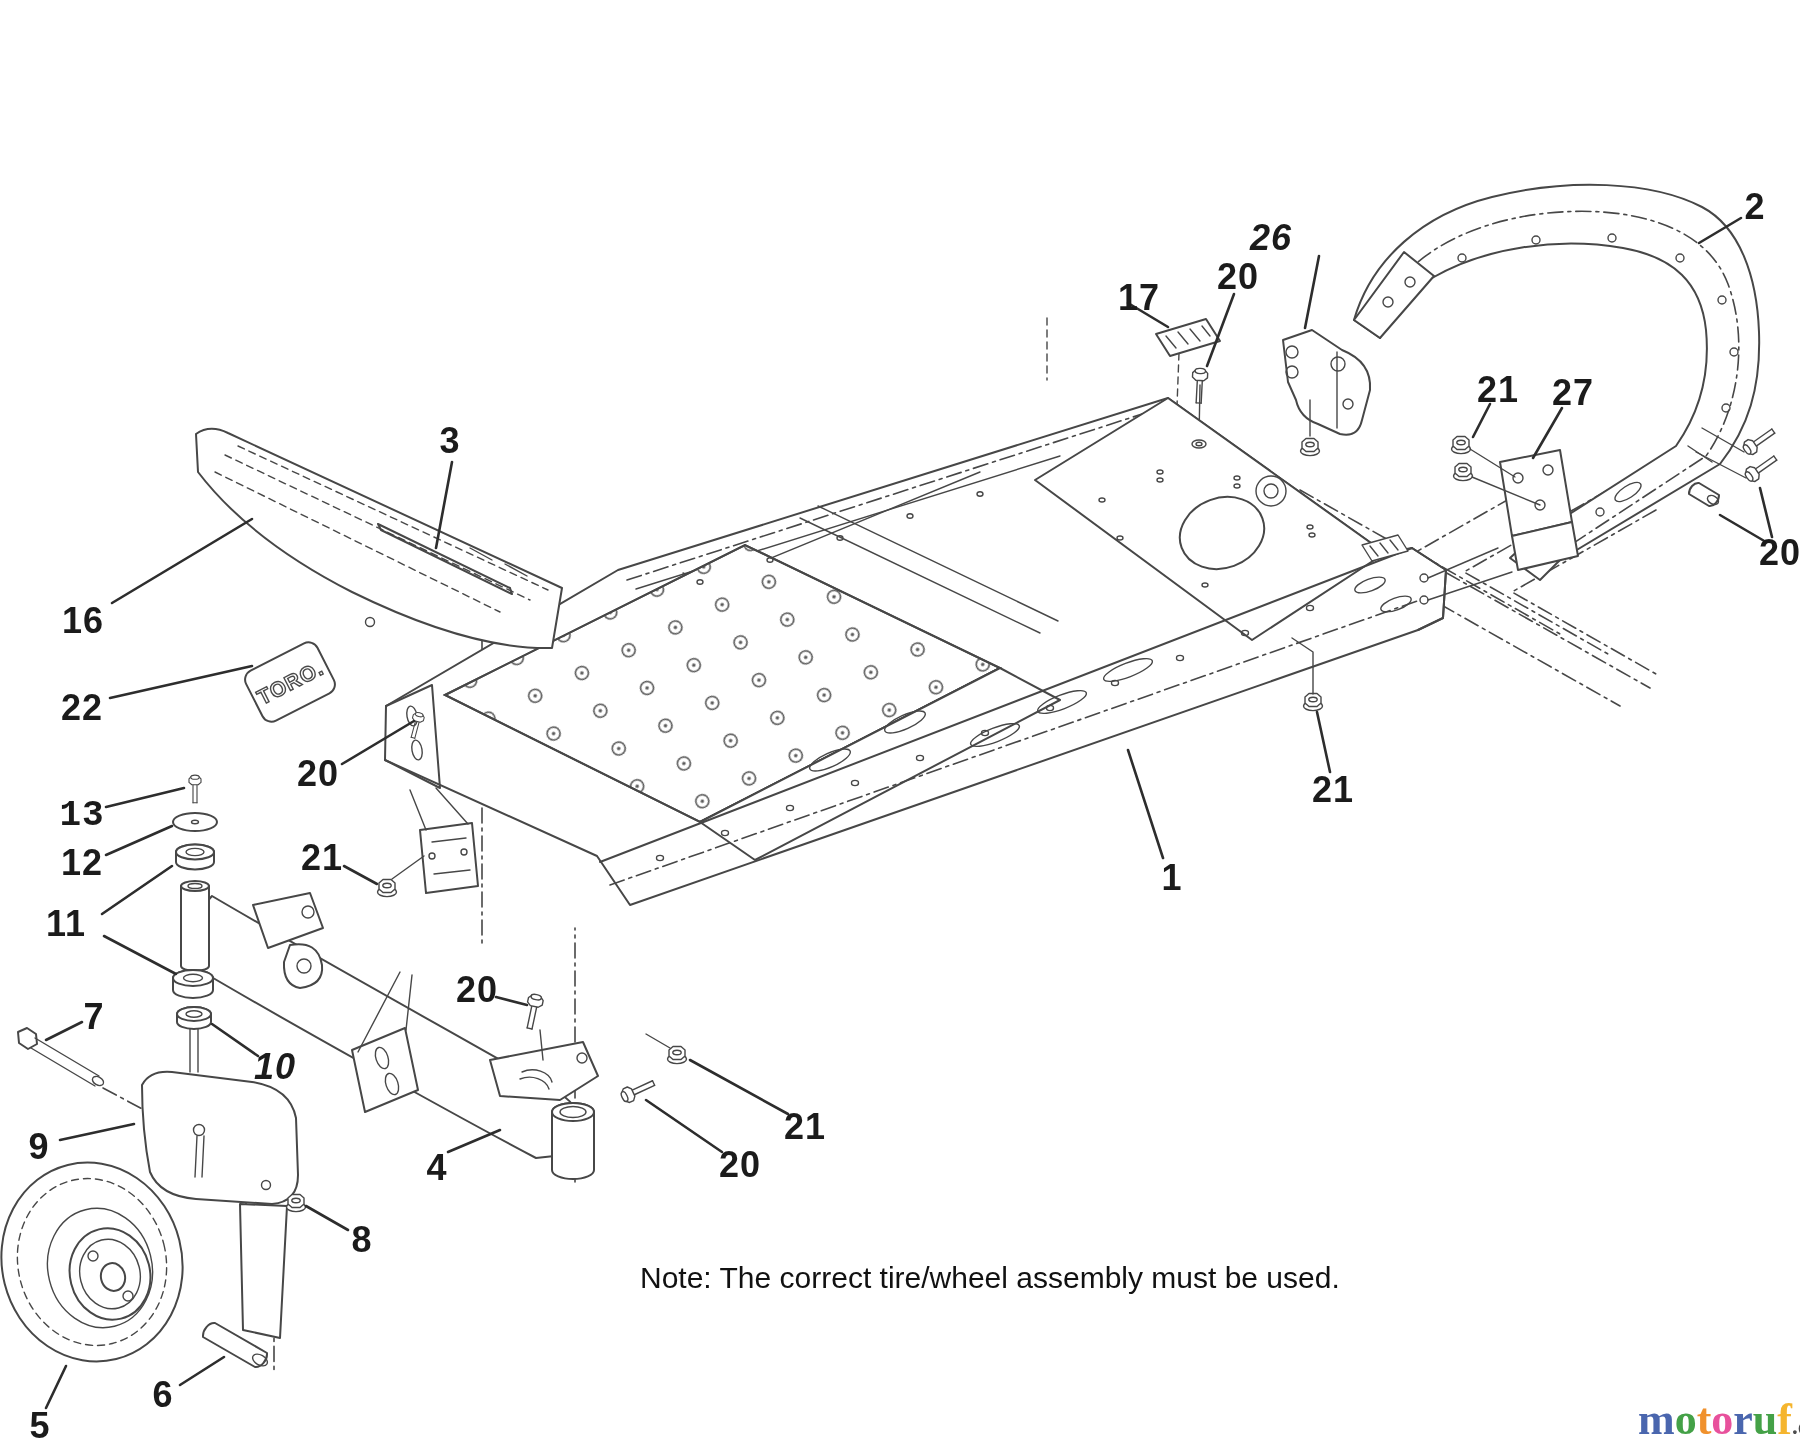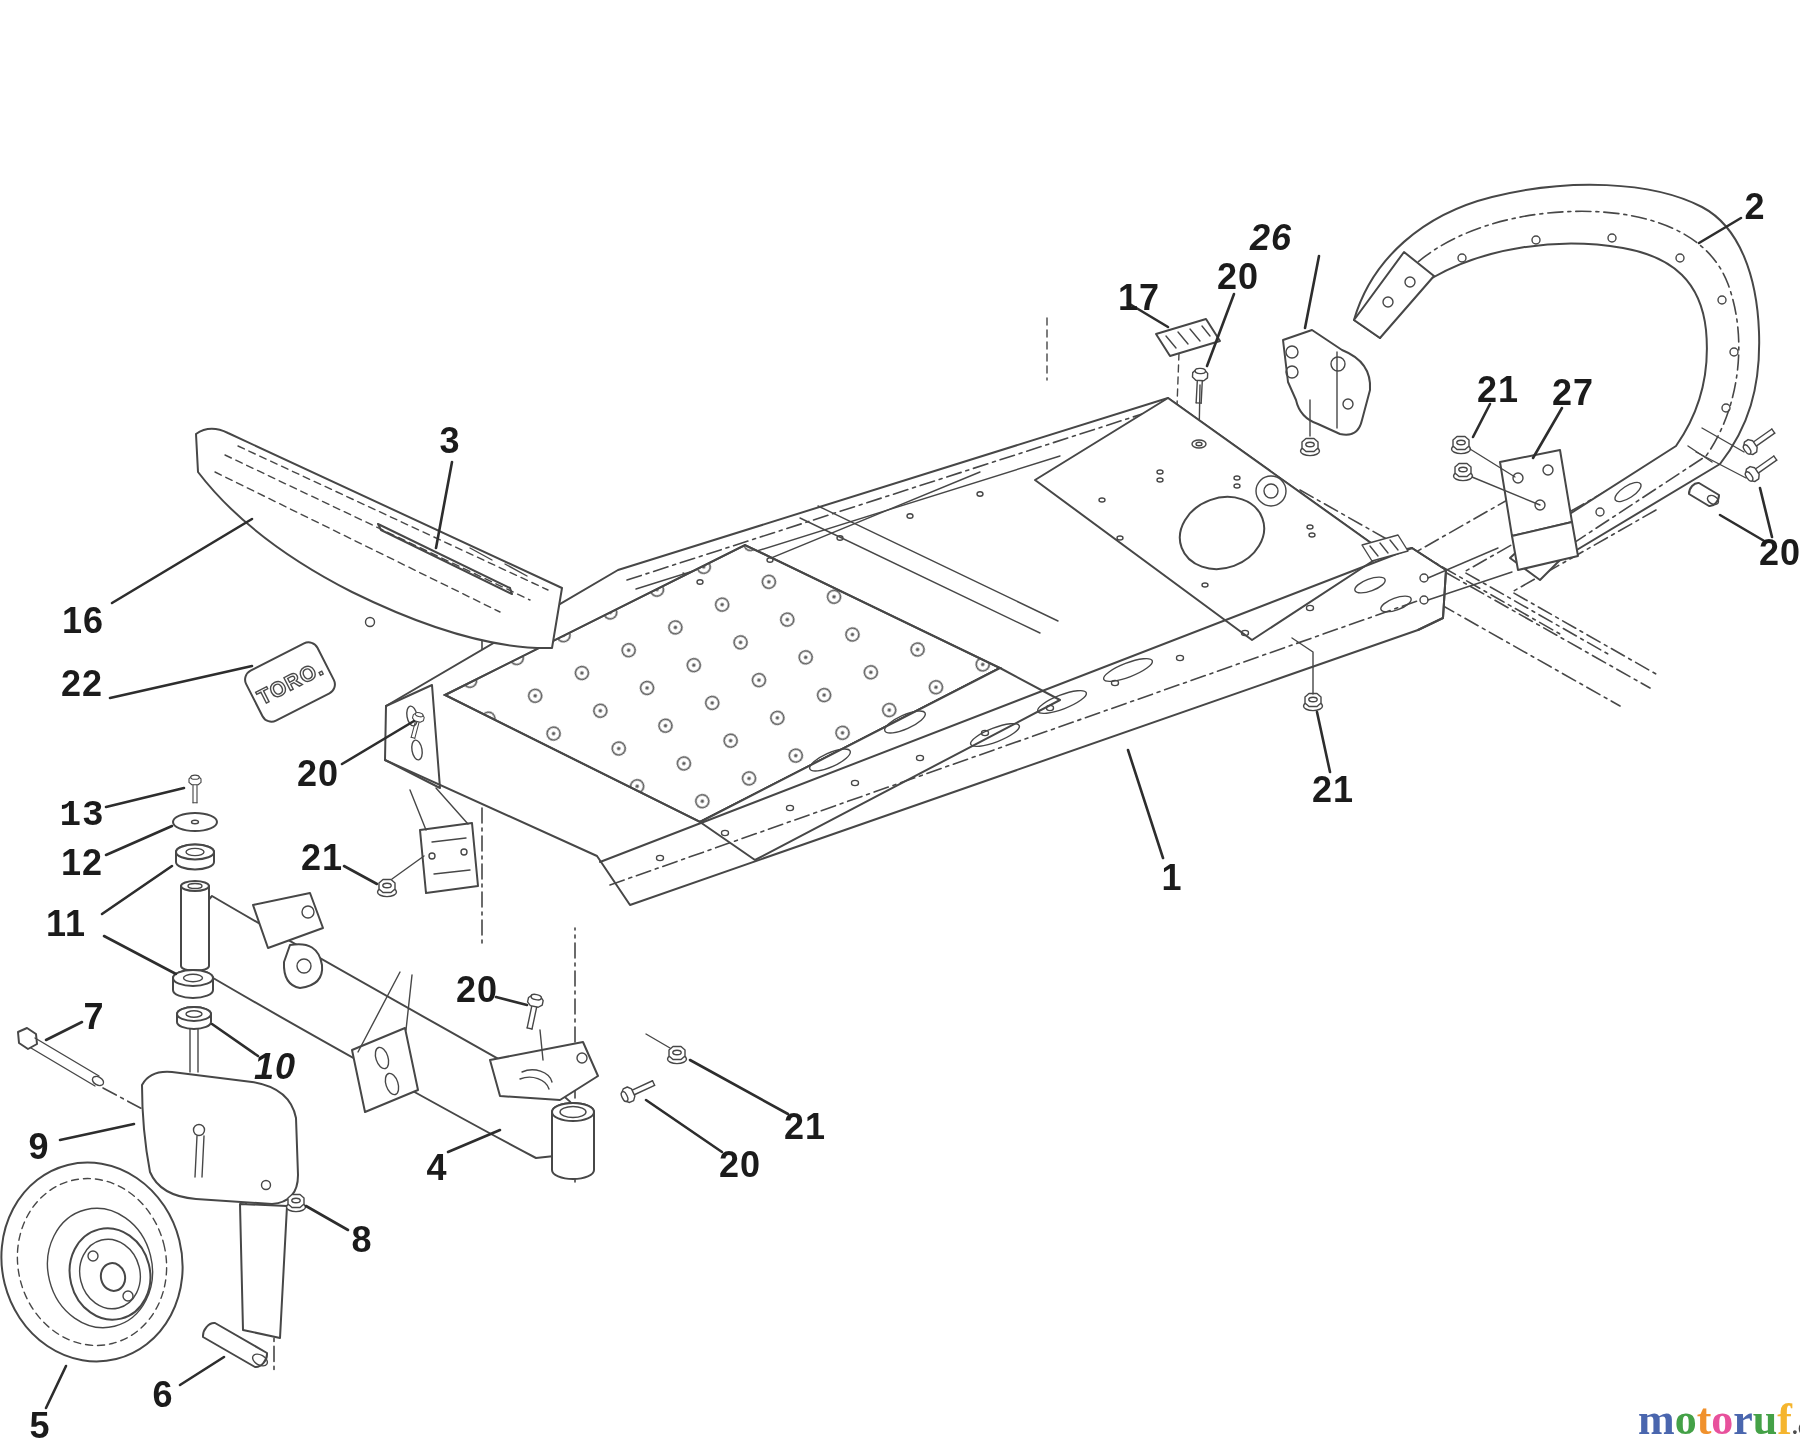--- a/index.html
+++ b/index.html
@@ -345,21 +345,21 @@
     <line class="ld" x1="1319" y1="256" x2="1305" y2="328"></line>
     <line class="ld" x1="1490" y1="404" x2="1473" y2="437"></line>
     <line class="ld" x1="1562" y1="408" x2="1533" y2="458"></line>
     <line class="ld" x1="1741" y1="218" x2="1699" y2="243"></line>
     <line class="ld" x1="1766" y1="542" x2="1720" y2="515"></line>
     <line class="ld" x1="1772" y1="537" x2="1760" y2="488"></line>
   </g>
 </svg>
 
 <div class="callout" style="left: 83px; top: 613px; margin-top: 8px;">16</div>
-<div class="callout" style="left: 82px; top: 684px;">22</div>
+<div class="callout" style="left: 82px; top: 708px;">22</div>
 <div class="callout" style="left: 450px; top: 441px;">3</div>
 <div class="callout" style="left: 318px; top: 774px;">20</div>
 <div class="callout" style="left: 82px; top: 815px; font-family: Liberation Mono, monospace;">13</div>
 <div class="callout" style="left: 82px; top: 863px;">12</div>
 <div class="callout" style="left: 66px; top: 924px;">11</div>
 <div class="callout" style="left: 94px; top: 1017px;">7</div>
 <div class="callout" style="left: 275px; top: 1067px; font-style: italic;">10</div>
 <div class="callout" style="left: 39px; top: 1147px;">9</div>
 <div class="callout" style="left: 362px; top: 1240px;">8</div>
 <div class="callout" style="left: 40px; top: 1426px;">5</div>
@@ -373,19 +373,20 @@
 <div class="callout" style="left: 1333px; top: 790px;">21</div>
 <div class="callout" style="left: 1110px; top: 298px; margin-left: 29px;">17</div>
 <div class="callout" style="left: 1238px; top: 277px;">20</div>
 <div class="callout" style="left: 1271px; top: 238px; font-style: italic;">26</div>
 <div class="callout" style="left: 1498px; top: 390px;">21</div>
 <div class="callout" style="left: 1573px; top: 393px;">27</div>
 <div class="callout" style="left: 1755px; top: 207px;">2</div>
 <div class="callout" style="left: 1780px; top: 553px;">20</div>
 
 <div class="note">
+  <div>Note: The correct tire/wheel assembly must be used.</div>
 </div>
 
 <div class="wm">
   <span style="color: rgb(74, 102, 174);">m</span><span style="color: rgb(68, 161, 71);">o</span><span style="color: rgb(240, 145, 45);">t</span><span style="color: rgb(232, 81, 156);">o</span><span style="color: rgb(74, 102, 174);">r</span><span style="color: rgb(68, 161, 71);">u</span><span style="color: rgb(245, 181, 46);">f</span><span class="suffix" style="color: rgb(77, 77, 77);">.de</span>
 </div>
 
 </div>
 
 </body></html>

